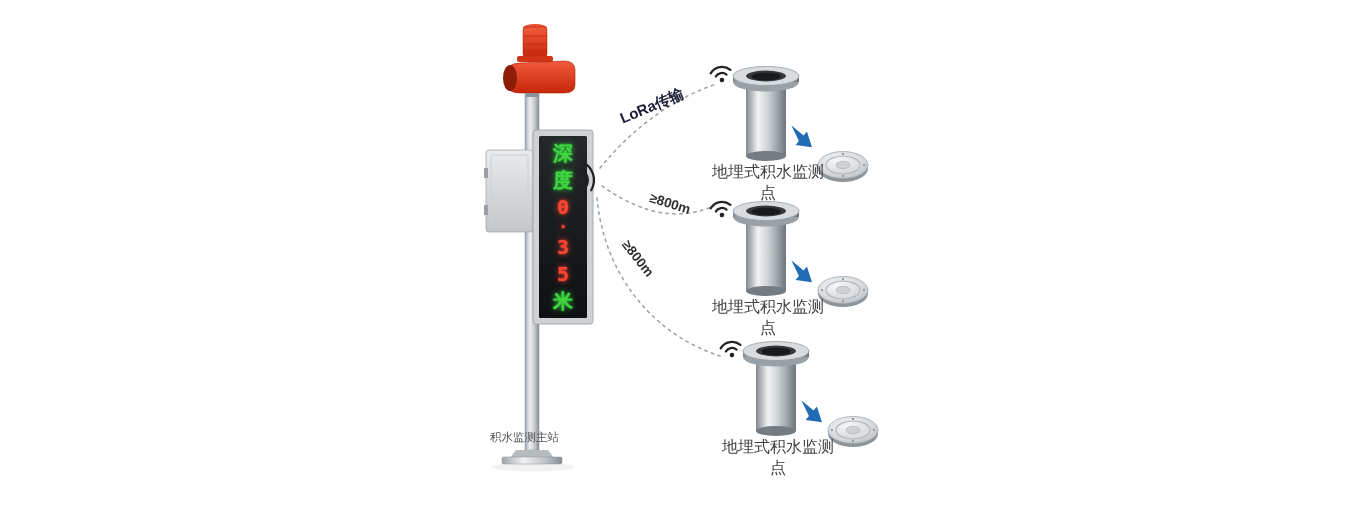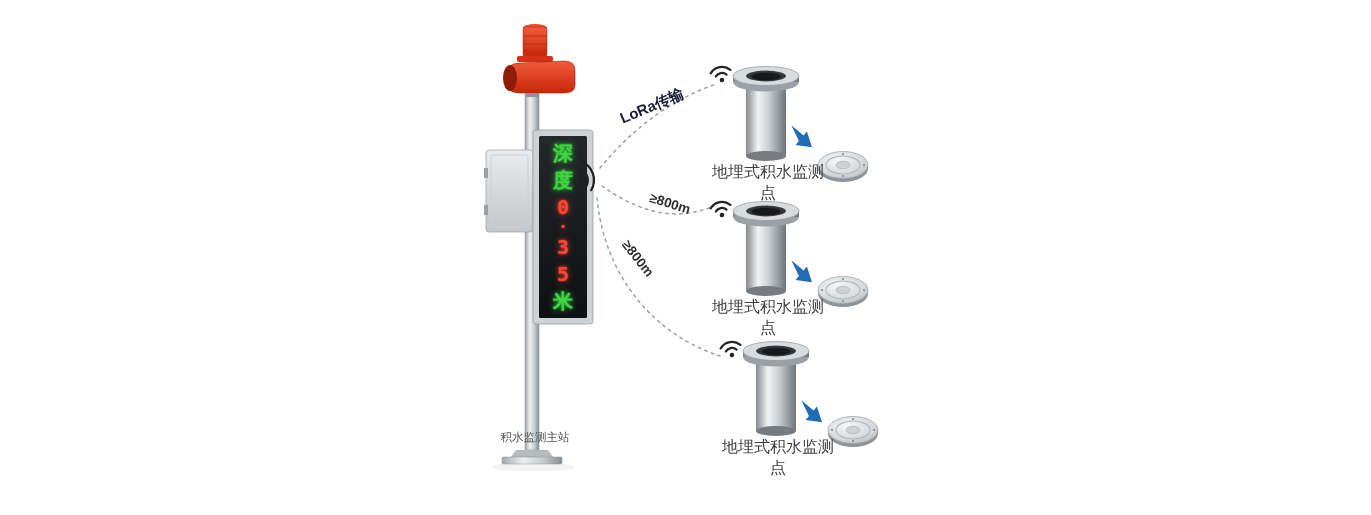--- a/index.html
+++ b/index.html
@@ -25,21 +25,21 @@
   .led-ch{font-size:20px;line-height:1;font-weight:bold;}
   .led-g{color:var(--led_green);text-shadow:0 0 6px rgba(60,220,70,.85),0 0 2px rgba(60,220,70,.9);}
   .led-r{color:var(--led_red);text-shadow:0 0 6px rgba(255,70,50,.85),0 0 2px rgba(255,70,50,.9);}
   .led-dot{font-size:16px;margin:-5px 0;}
 
   .lbl{position:absolute;font-family:"Liberation Sans",sans-serif;}
   .sensor-label{width:120px;font-size:16px;color:#3f3f3f;text-align:center;}
   #sensor-label-1{left:708px;top:162px;}
   #sensor-label-2{left:708px;top:297px;}
   #sensor-label-3{left:718px;top:437px;}
-  .station-label{left:490px;top:430px;width:90px;font-size:11.5px;color:#555;text-align:center;}
+  .station-label{left:490px;top:430px;width:90px;font-size:11.5px;color:#555;text-align:left;}
 
   .link-label{position:absolute;font-weight:bold;text-align:center;font-family:"Liberation Sans",sans-serif;}
   #link-label-1{left:606px;top:97px;width:92px;font-size:15px;color:#1d1d38;transform:rotate(-23deg);transform-origin:center;}
   #link-label-2{left:636px;top:196px;width:68px;font-size:13.5px;color:#2e2e2e;transform:rotate(17deg);transform-origin:center;}
   #link-label-3{left:604px;top:251px;width:68px;font-size:13.5px;color:#2e2e2e;transform:rotate(52deg);transform-origin:center;}
 
   .footer-note{
     position:absolute;left:656px;top:460px;width:266px;text-align:center;
     font-family:"Liberation Sans",sans-serif;font-weight:500;font-size:20px;
     color:#1c1c1c;letter-spacing:.5px;

